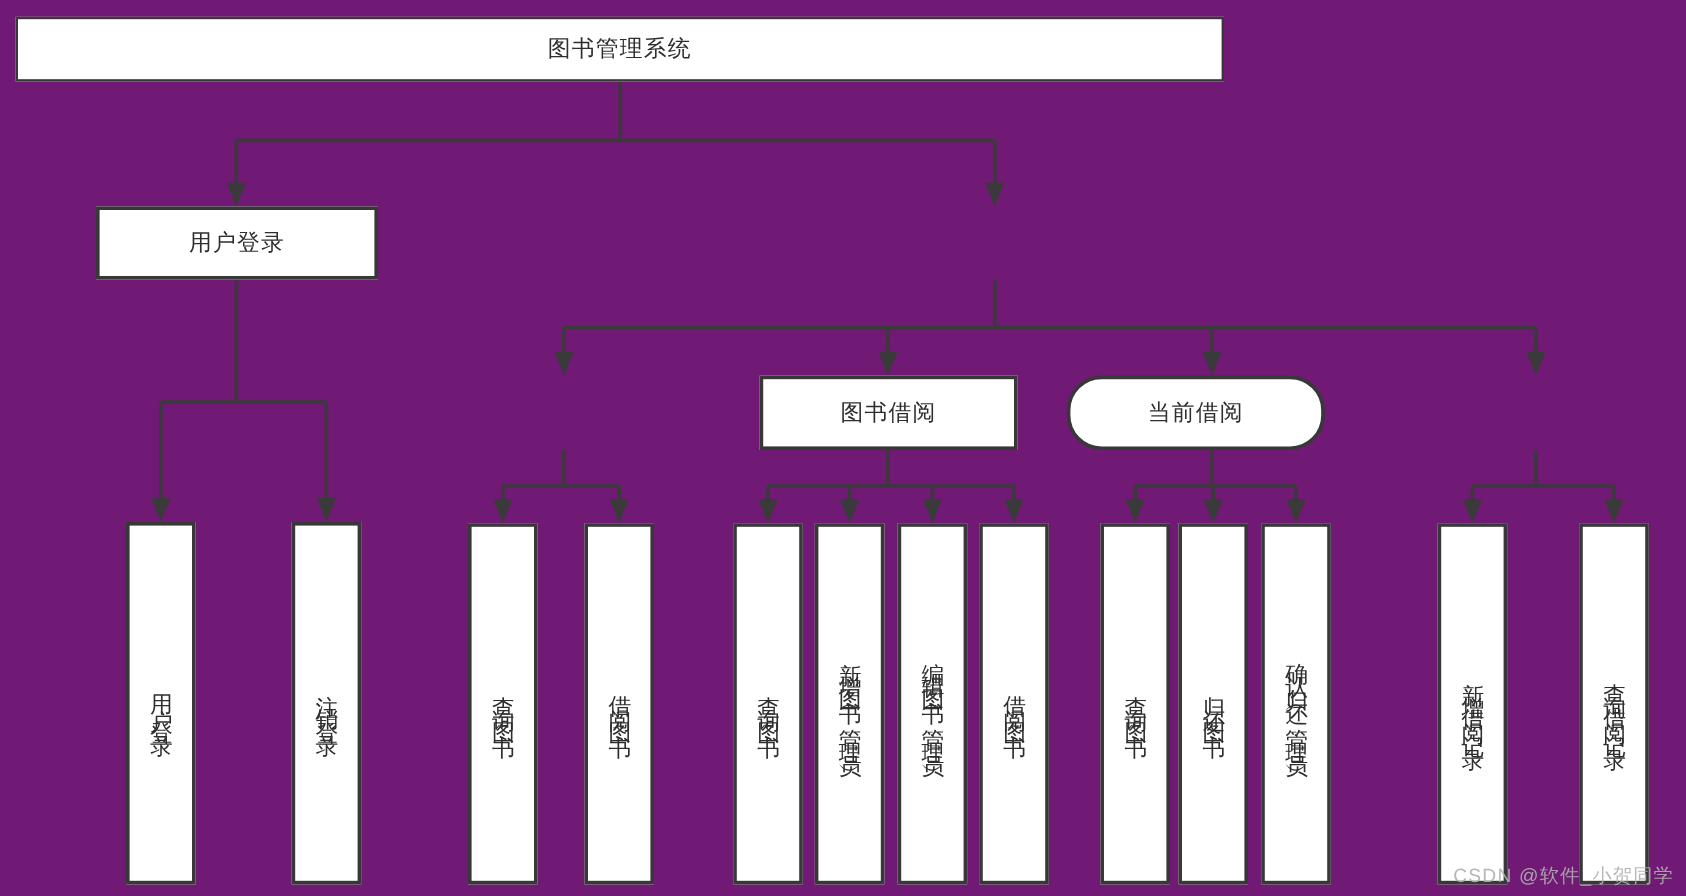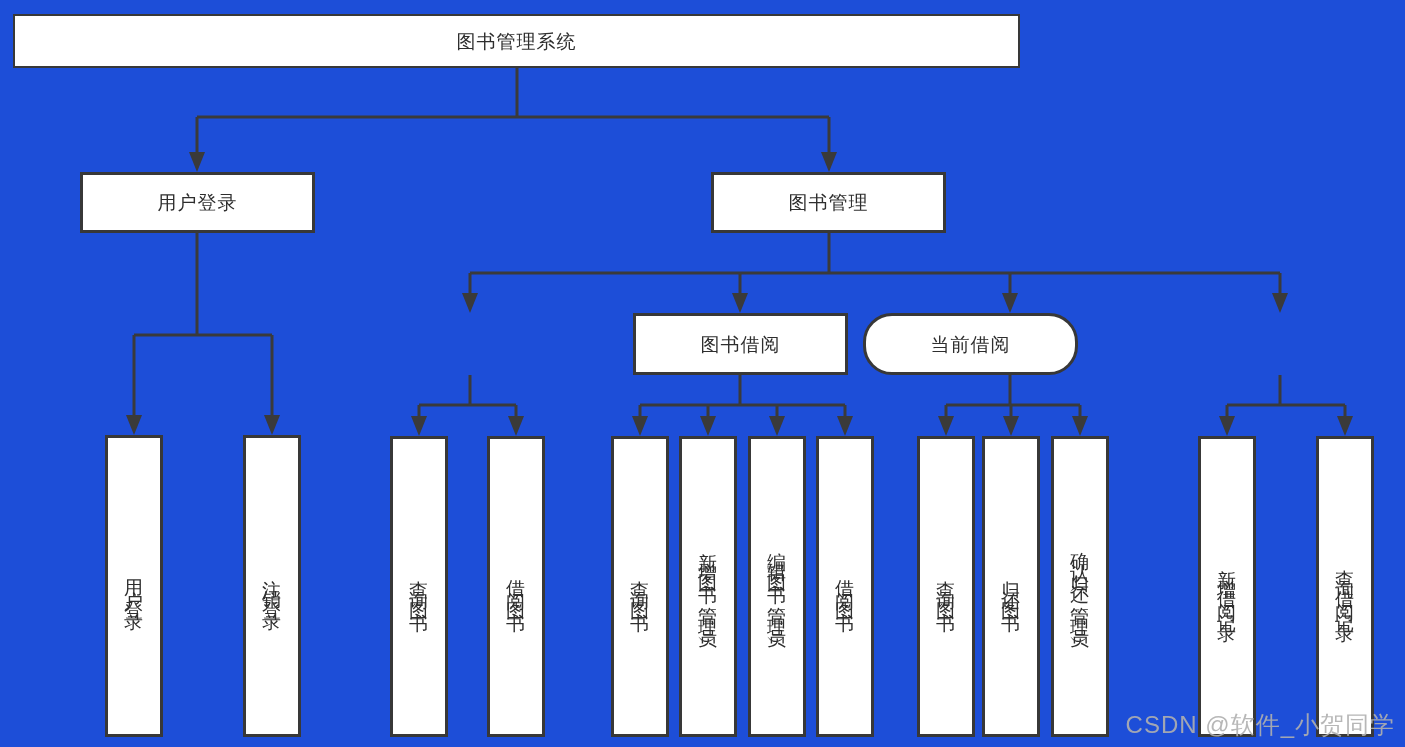--- a/index.html
+++ b/index.html
@@ -7,21 +7,21 @@
     padding: 0;
     background: #ffffff;
   }
   body {
     font-family: "Liberation Sans", "DejaVu Sans", sans-serif;
   }
   .canvas {
     position: relative;
     width: 1405px;
     height: 747px;
-    background: #1d4ed8;
+    background: #701a75;
     overflow: hidden;
   }
   .connectors {
     position: absolute;
     left: 0;
     top: 0;
     width: 1405px;
     height: 747px;
     pointer-events: none;
   }
@@ -77,21 +77,21 @@
   .vtext {
     writing-mode: vertical-rl;
     text-orientation: mixed;
     letter-spacing: 11px;
     font-size: 19px;
   }
   .watermark {
     position: absolute;
     right: 10px;
     bottom: 6px;
-    font-size: 24px;
+    font-size: 16px;
     color: #b0b0b0;
     letter-spacing: 1px;
     opacity: 0.9;
     z-index: 5;
     white-space: nowrap;
   }
 </style>
 </head>
 <body>
 
@@ -147,28 +147,25 @@
     </g>
   </svg>
 
   <div class="box root">
     <span>图书管理系统</span>
   </div>
 
   <div class="box l2" style="left:80px;">
     <span>用户登录</span>
   </div>
-  <div class="box l2" style="left:711px;">
-    <span>图书管理</span>
-  </div>
 
   <div class="box l3" style="left:633px;text-align:right;">
     <span>图书借阅</span>
   </div>
-  <div class="box l3" style="left:863px;border-radius:29px;">
+  <div class="box l3" style="left:889px;border-radius:29px;">
     <span>当前借阅</span>
   </div>
 
   <div class="box vbox tall" style="left:105px;">
     <span class="vtext">用户登录</span>
   </div>
   <div class="box vbox tall" style="left:243px;">
     <span class="vtext">注销登录</span>
   </div>
 

